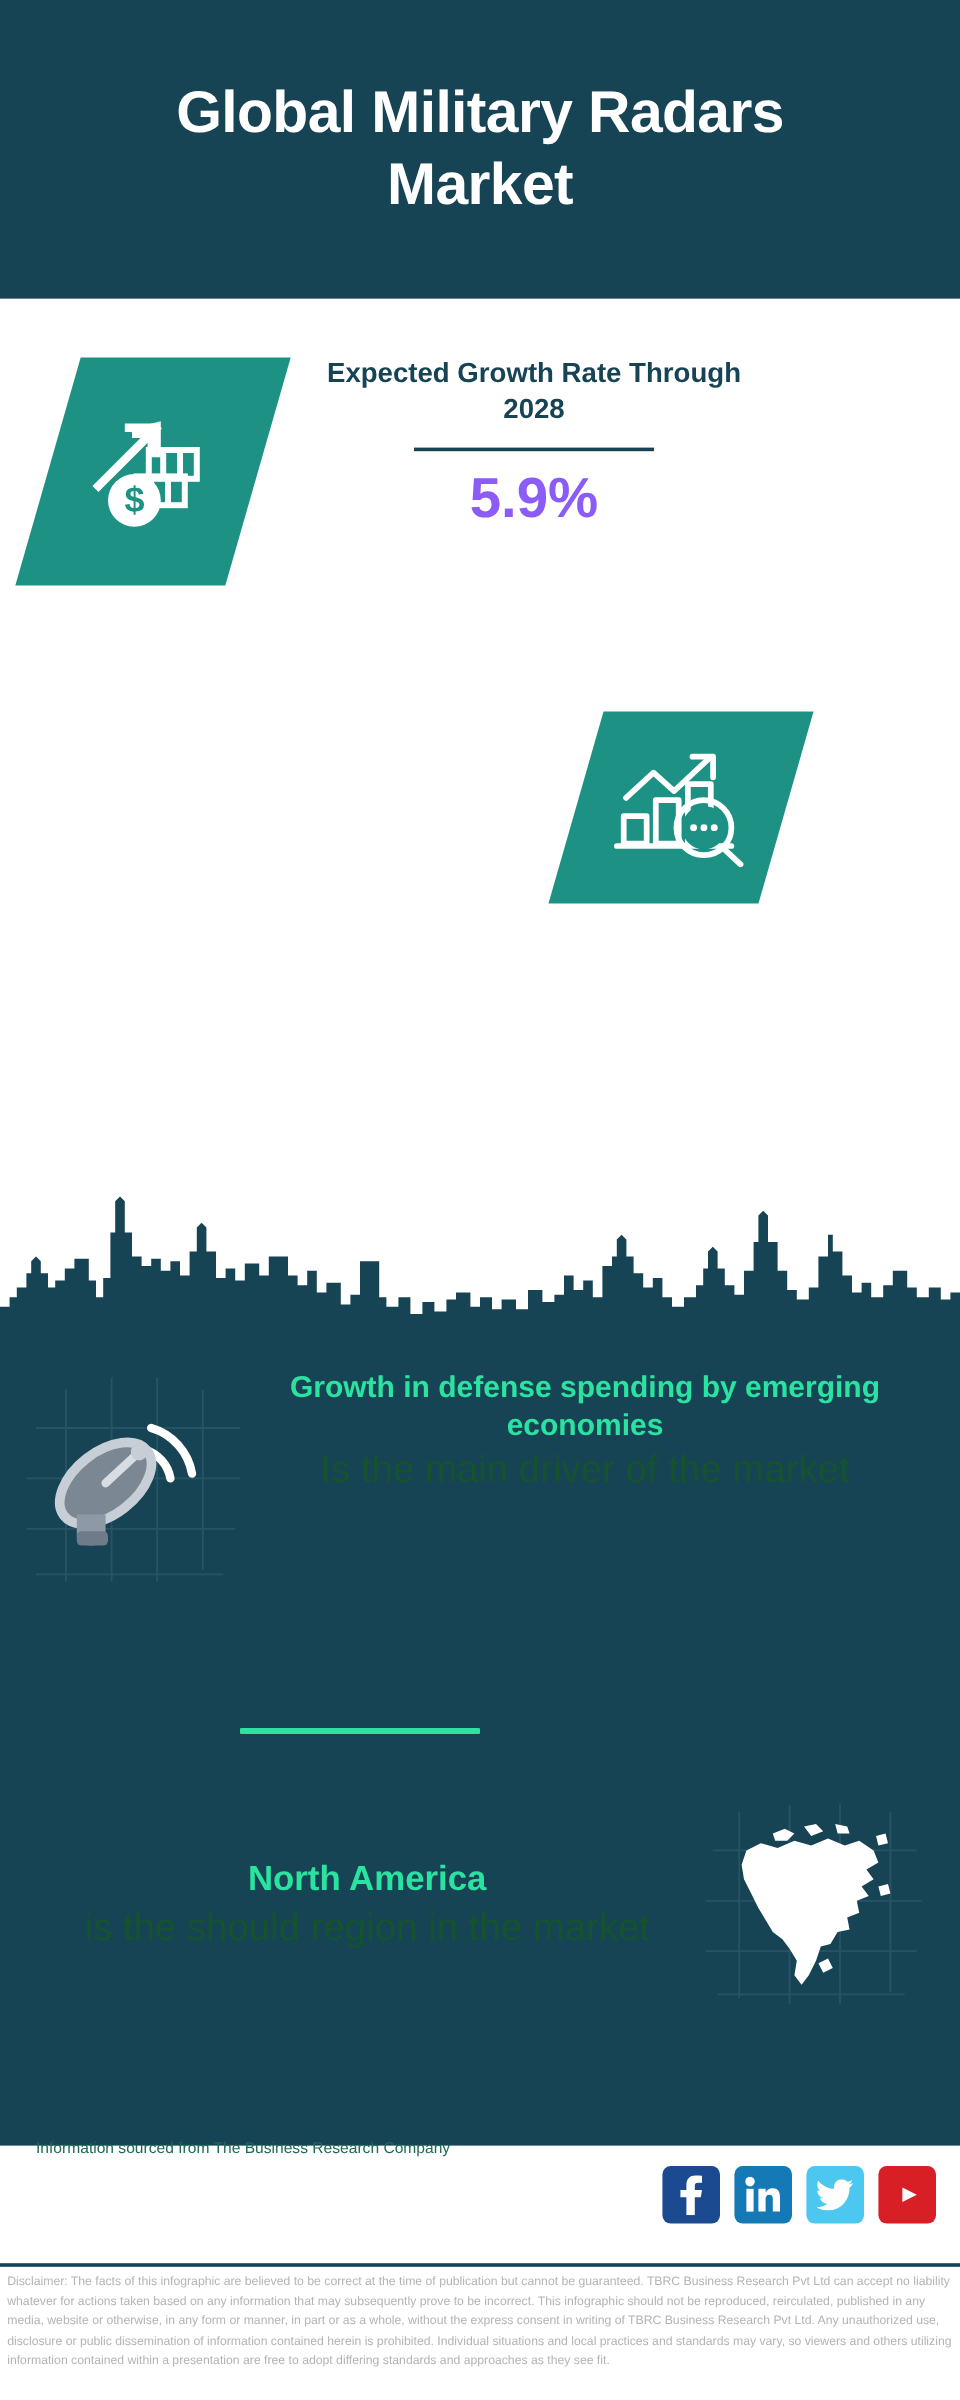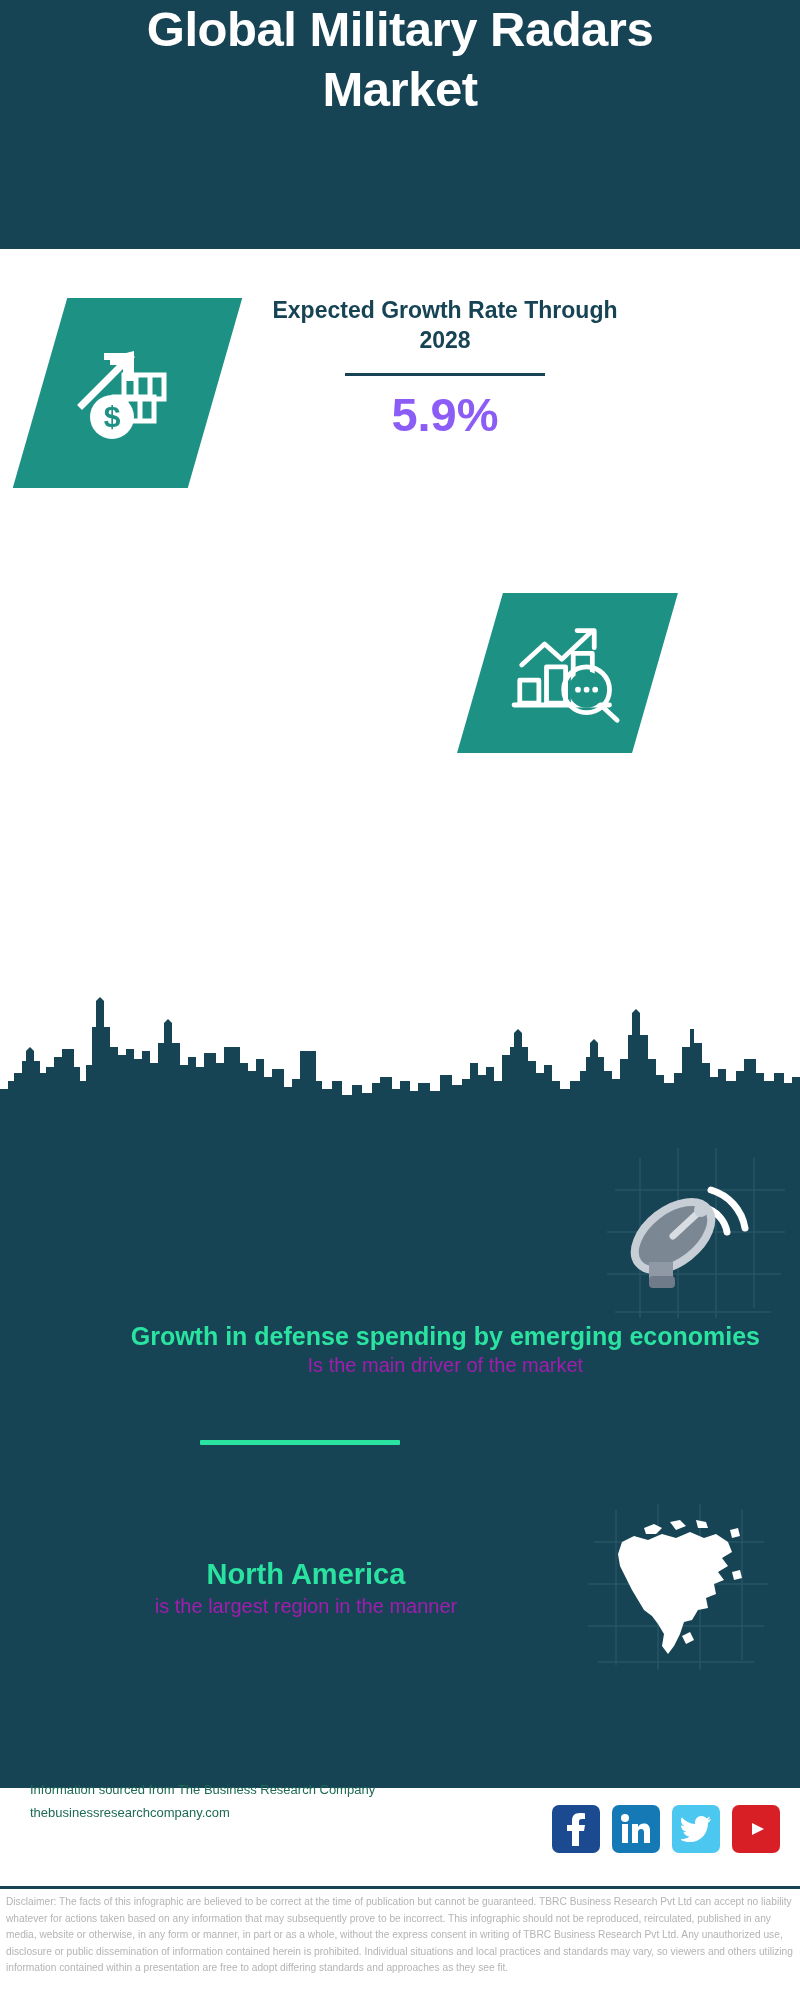--- a/index.html
+++ b/index.html
@@ -18,20 +18,21 @@
   }
 
   
   .header {
     position: absolute;
     left: 0; top: 0;
     width: 800px;
     height: 249px;
     background: #174454;
     display: flex;
+    align-items: center;
     justify-content: center;
   }
   .header-title {
     color: #ffffff;
     font-size: 49px;
     font-weight: bold;
     line-height: 1.22;
     text-align: center;
     letter-spacing: -0.5px;
     width: 660px;
@@ -112,22 +113,21 @@
     width: 800px;
     height: 686px;
     background: #174454;
   }
 
   .driver-row {
     position: absolute;
     left: 0; top: 1140px;
     width: 800px;
     display: flex;
-    align-items: flex-end;
-    flex-direction: column;
+    align-items: flex-start;
   }
   .icon-box {
     position: relative;
     width: 215px;
     height: 180px;
     flex: 0 0 auto;
   }
   .gridlines {
     position: absolute;
     inset: 0;
@@ -138,22 +138,22 @@
     text-align: center;
     padding-right: 40px;
   }
   .accent-text {
     color: #2BE3A1;
     font-size: 25px;
     font-weight: bold;
     line-height: 1.28;
   }
   .plain-text {
-    color: #a21caf;
-    font-size: 20px;
+    color: #14532d;
+    font-size: 32px;
     line-height: 1.3;
   }
 
   .mid-rule {
     position: absolute;
     left: 200px; top: 1440px;
     width: 200px;
     height: 5px;
     background: #2BE3A1;
     border-radius: 1px;
@@ -331,21 +331,21 @@
       <div class="accent-text">Growth in defense spending by emerging economies</div>
       <div class="plain-text">Is the main driver of the market</div>
     </div>
   </div>
 
   <div class="mid-rule"></div>
 
   <div class="region-row">
     <div class="region-copy">
       <div class="region-accent">North America</div>
-      <div class="plain-text">is the largest region in the manner</div>
+      <div class="plain-text">is the should region in the market</div>
     </div>
     <div class="map-box">
       <svg class="gridlines" viewBox="0 0 190 175">
         <g stroke="#3c6c7c" stroke-width="1.5" fill="none">
           <line x1="34" y1="10" x2="34" y2="165"></line>
           <line x1="76" y1="4" x2="76" y2="170"></line>
           <line x1="118" y1="4" x2="118" y2="170"></line>
           <line x1="160" y1="10" x2="160" y2="160"></line>
           <line x1="12" y1="42" x2="182" y2="42"></line>
           <line x1="6" y1="84" x2="186" y2="84"></line>
@@ -356,21 +356,20 @@
       <svg width="150" height="150" viewBox="0 0 150 150" style="position:absolute;left:22px;top:14px;">
         <path fill="#ffffff" d="M18,28 L30,22 L44,26 L58,20 L72,24 L86,18 L100,24 L112,20 L124,28 L128,38 L118,44 L124,52 L114,58 L120,66 L110,70 L112,80 L102,84 L104,94 L94,96 L88,106 L80,108 L76,120 L70,132 L64,140 L58,132 L60,120 L54,110 L48,102 L40,96 L34,86 L28,76 L22,64 L16,52 L14,40 Z M96,30 L106,28 L112,34 L104,40 L94,38 Z M128,58 L136,56 L138,64 L130,66 Z M78,122 L86,118 L90,126 L82,130 Z M126,16 L134,14 L136,22 L128,24 Z"></path>
         <path fill="#ffffff" d="M40,14 L50,10 L58,14 L52,20 L42,20 Z M66,8 L76,6 L82,12 L72,16 Z M92,6 L102,8 L104,14 L94,14 Z"></path>
       </svg>
     </div>
   </div>
 
   <div class="footer"></div>
   <div class="source-text">
     <div>Information sourced from The Business Research Company</div>
-    <div>thebusinessresearchcompany.com</div>
   </div>
   <div class="social-row">
     <div class="social sc-fb">
       <svg width="24" height="34" viewBox="0 0 24 34">
         <path fill="#ffffff" d="M15,34 L15,19 L20,19 L21,13 L15,13 L15,9.5 C15,8 15.6,7 18,7 L21,7 L21,1.2 C20.2,1.1 17.8,1 15.6,1 C10.8,1 8,3.7 8,8.8 L8,13 L3,13 L3,19 L8,19 L8,34 Z"></path>
       </svg>
     </div>
     <div class="social sc-li">
       <svg width="30" height="30" viewBox="0 0 30 30">
         <rect x="1" y="10" width="6" height="19" fill="#ffffff"></rect>

